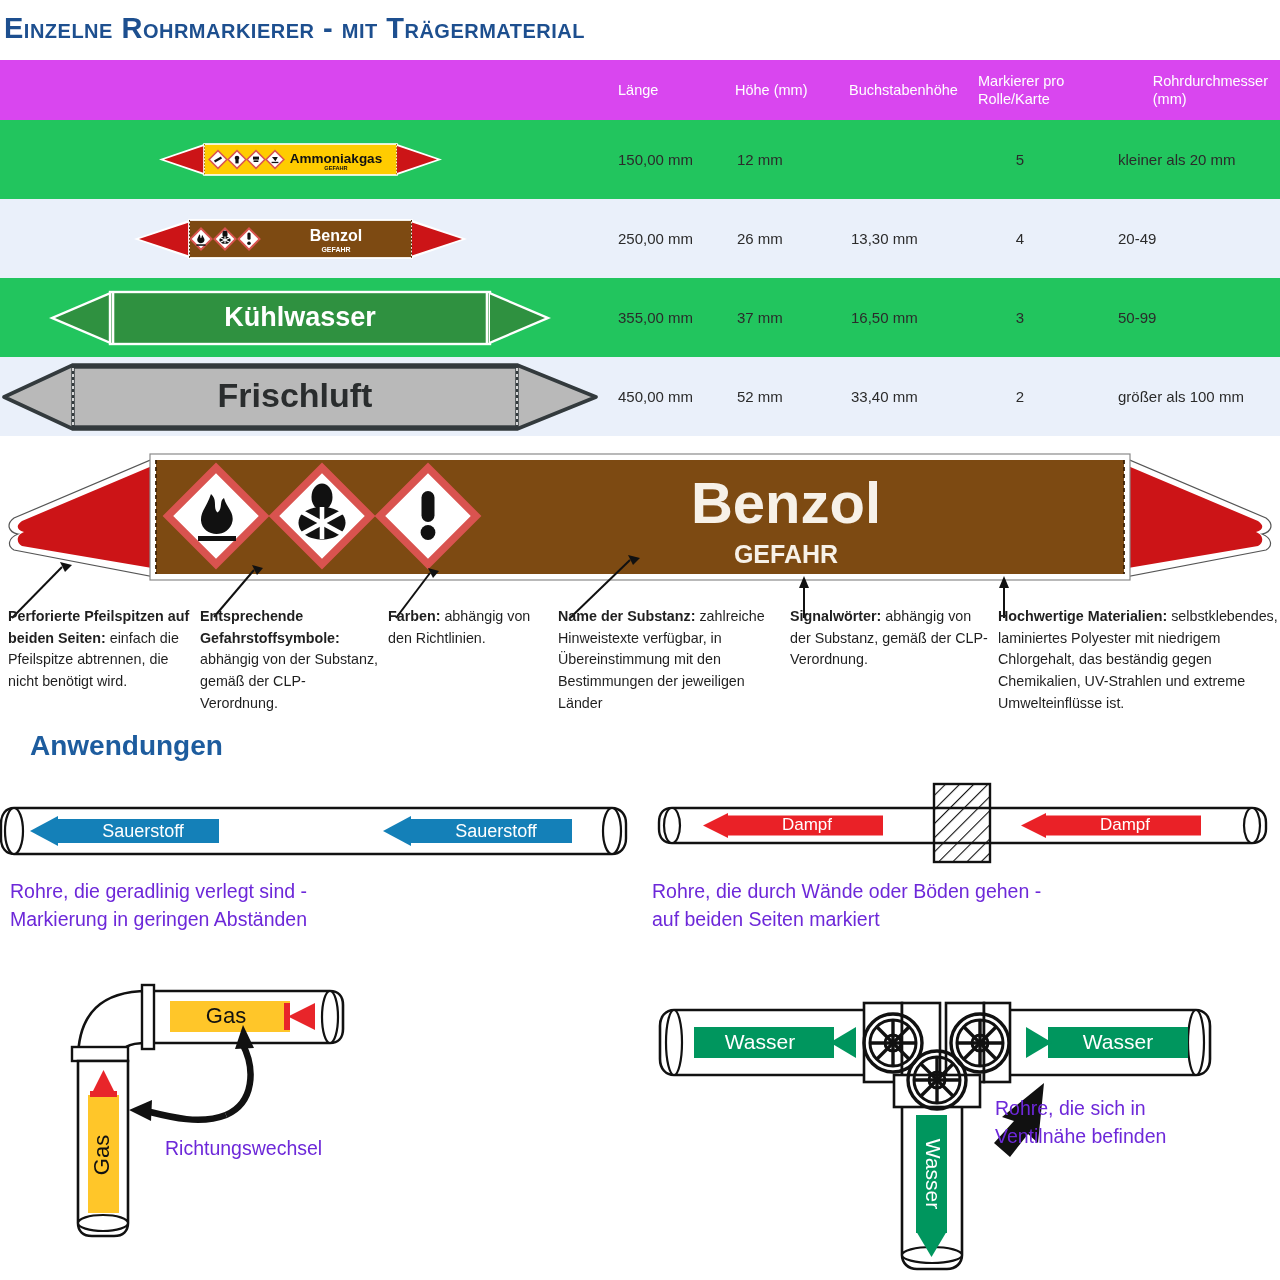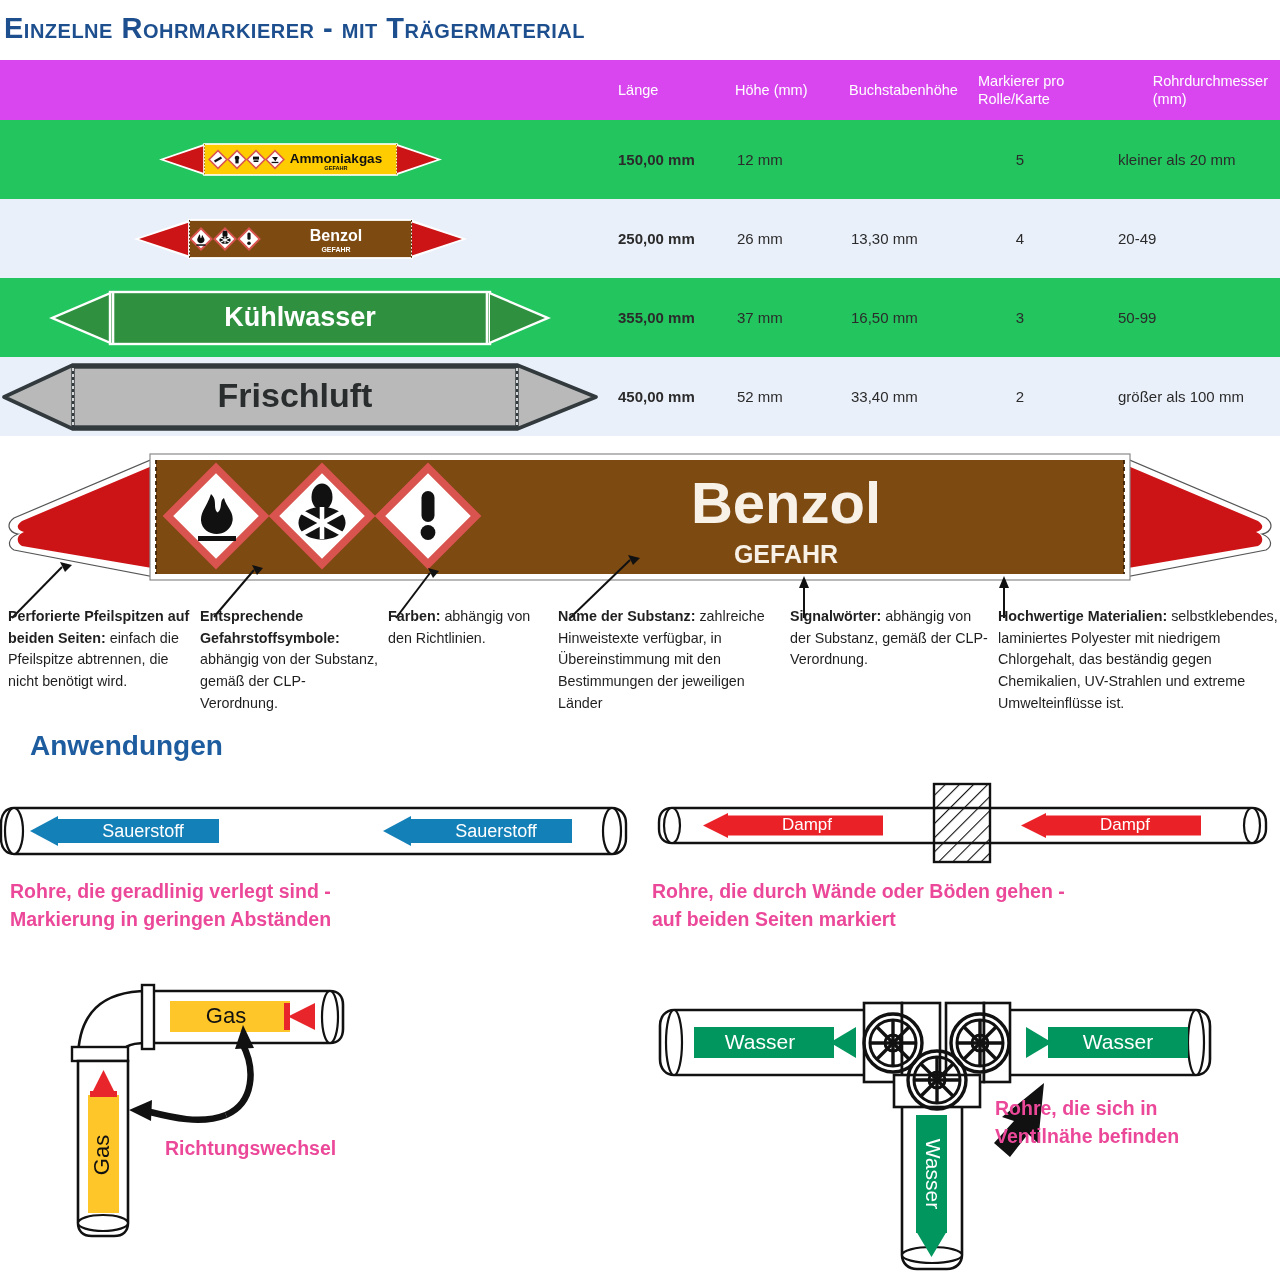--- a/index.html
+++ b/index.html
@@ -48,21 +48,21 @@
 
   .spec-row .vis{
     position:absolute; top:0; height:79px; left:0; width:600px;
     display:flex; align-items:center; justify-content:center;
   }
   .spec-row .cell{
     position:absolute; top:0; height:79px;
     display:flex; align-items:center;
     font-size:15px; color:#2b2b2b;
   }
-  .c-laenge{ left:618px; width:96px; justify-content:flex-start;font-weight:bold; }
+  .c-laenge{ left:618px; width:96px; justify-content:flex-start; }
   .c-hoehe { left:737px; width:90px; }
   .c-buch  { left:851px; width:120px; }
   .c-mark  { left:1000px; width:40px; justify-content:center; }
   .c-rohr  { left:1118px; width:160px; }
 
   
   .benzol-wrap{
     position:absolute; left:0; top:446px; width:1280px; height:140px;
   }
 
@@ -82,21 +82,21 @@
   .co5{ left:790px;width:200px; }
   .co6{ left:998px;width:282px; }
 
   
   .anw-title{
     position:absolute; left:30px; top:730px;
     font-size:28px; font-weight:bold; color:#1d5c9e;
   }
   .app-cap{
     position:absolute;
-    font-size:19.5px; line-height:1.42; color:#ec4899;font-weight:bold;
+    font-size:19.5px; line-height:1.42; color:#6d28d9;
   }
 
   svg { display:block; overflow:visible; }
 </style>
 </head>
 <body>
 
 <div class="page-title">Einzelne Rohrmarkierer - mit Trägermaterial</div>
 
 <div class="spec-table">

